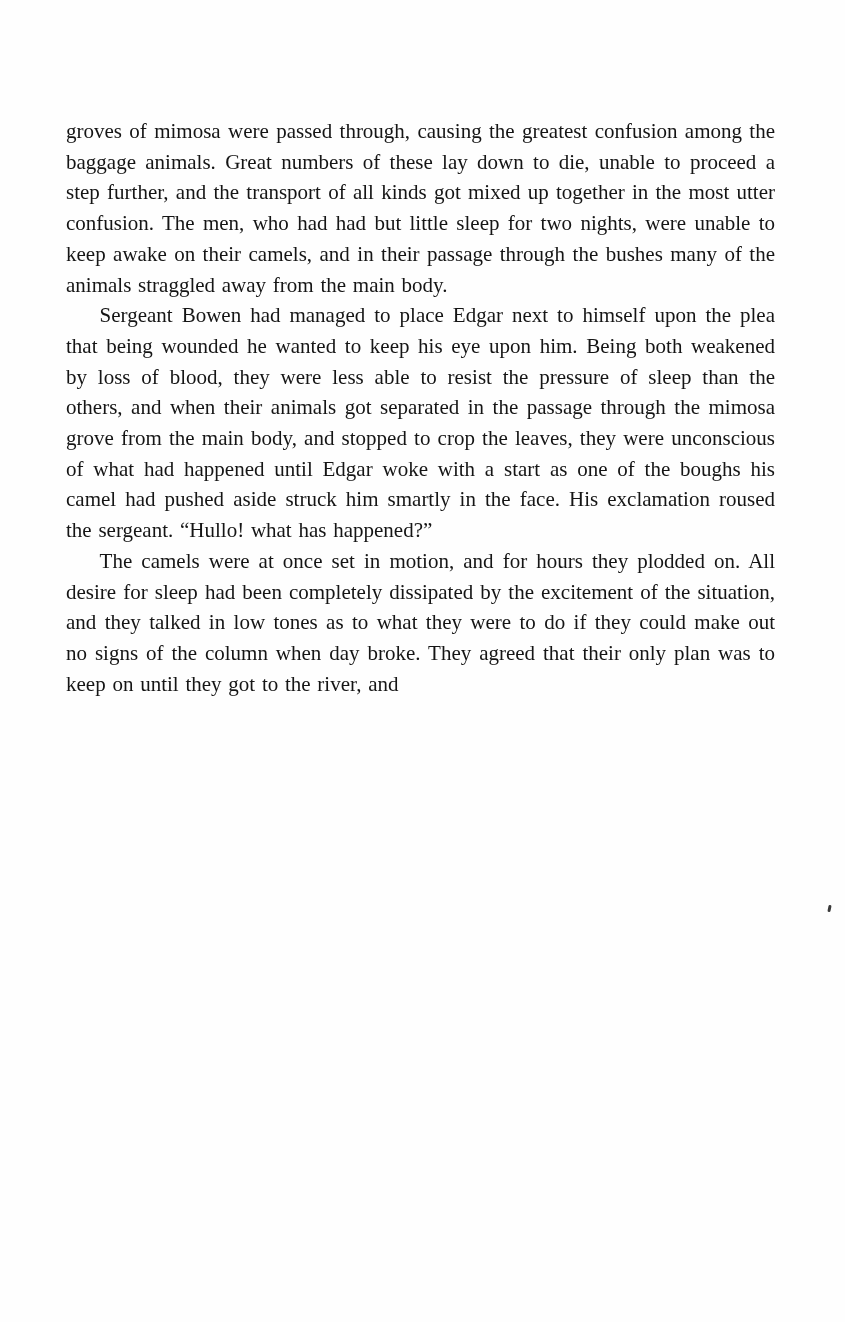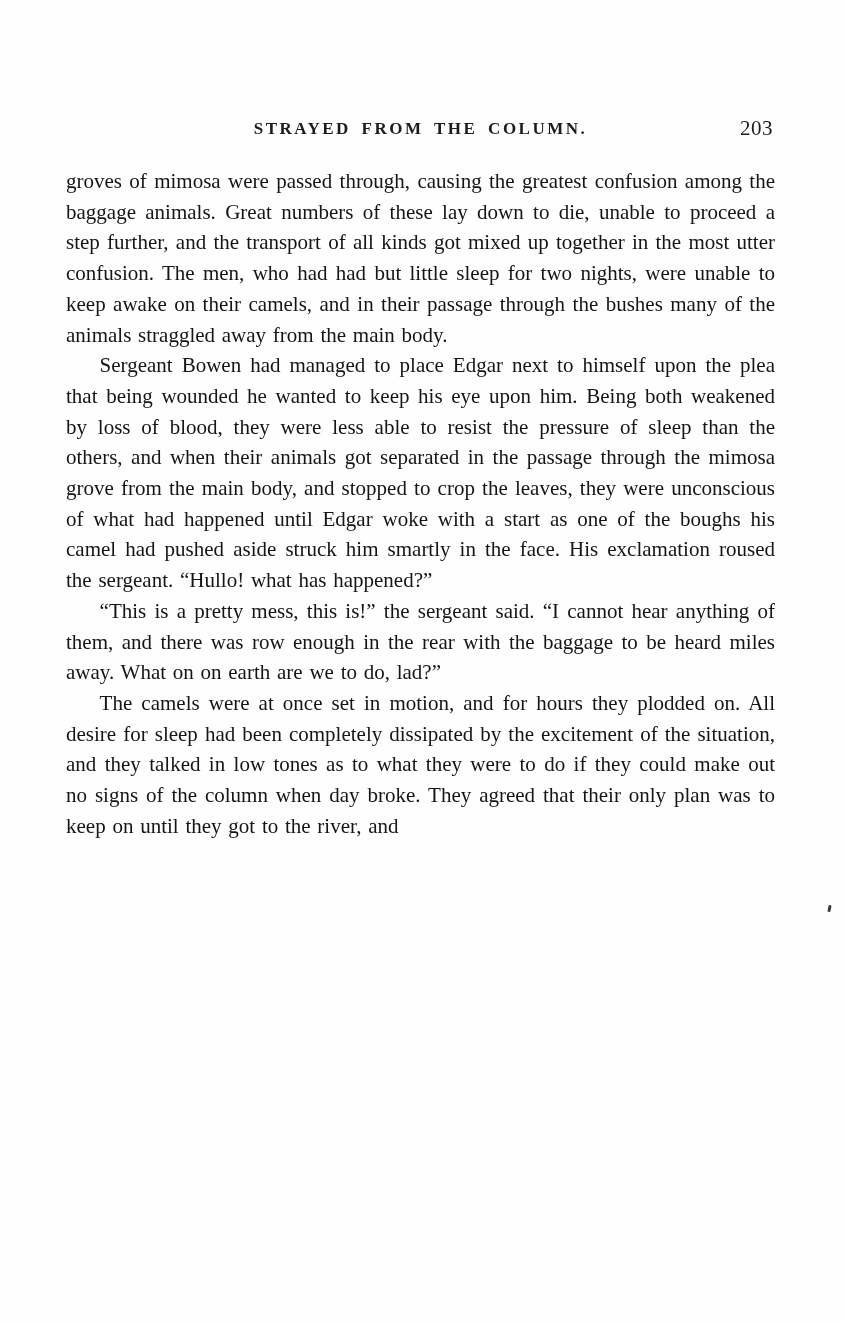--- a/index.html
+++ b/index.html
@@ -64,27 +64,22 @@
     background: #3a3a3a;
     border-radius: 2px;
     transform: rotate(12deg);
   }
 </style>
 </head>
 <body>
 
 <div class="page">
 
-  <div class="page-header">
-    <span class="running-title">STRAYED FROM THE COLUMN.</span>
-    <span class="page-number">203</span>
-  </div>
 
   <div class="body-text">
     <p class="first">groves of mimosa were passed through, causing the greatest confusion among the baggage animals. Great numbers of these lay down to die, unable to proceed a step further, and the transport of all kinds got mixed up together in the most utter confusion. The men, who had had but little sleep for two nights, were unable to keep awake on their camels, and in their passage through the bushes many of the animals straggled away from the main body.</p>
     <p>Sergeant Bowen had managed to place Edgar next to himself upon the plea that being wounded he wanted to keep his eye upon him. Being both weakened by loss of blood, they were less able to resist the pressure of sleep than the others, and when their animals got separated in the passage through the mimosa grove from the main body, and stopped to crop the leaves, they were unconscious of what had happened until Edgar woke with a start as one of the boughs his camel had pushed aside struck him smartly in the face. His exclamation roused the sergeant. “Hullo! what has happened?”</p>
-    <p>“This is a pretty mess, this is!” the sergeant said. “I cannot hear anything of them, and there was row enough in the rear with the baggage to be heard miles away. What on on earth are we to do, lad?”</p>
     <p>The camels were at once set in motion, and for hours they plodded on. All desire for sleep had been completely dissipated by the excitement of the situation, and they talked in low tones as to what they were to do if they could make out no signs of the column when day broke. They agreed that their only plan was to keep on until they got to the river, and</p>
   </div>
 
   <div class="ink-speck"></div>
 
 </div>
 
 </body></html>

